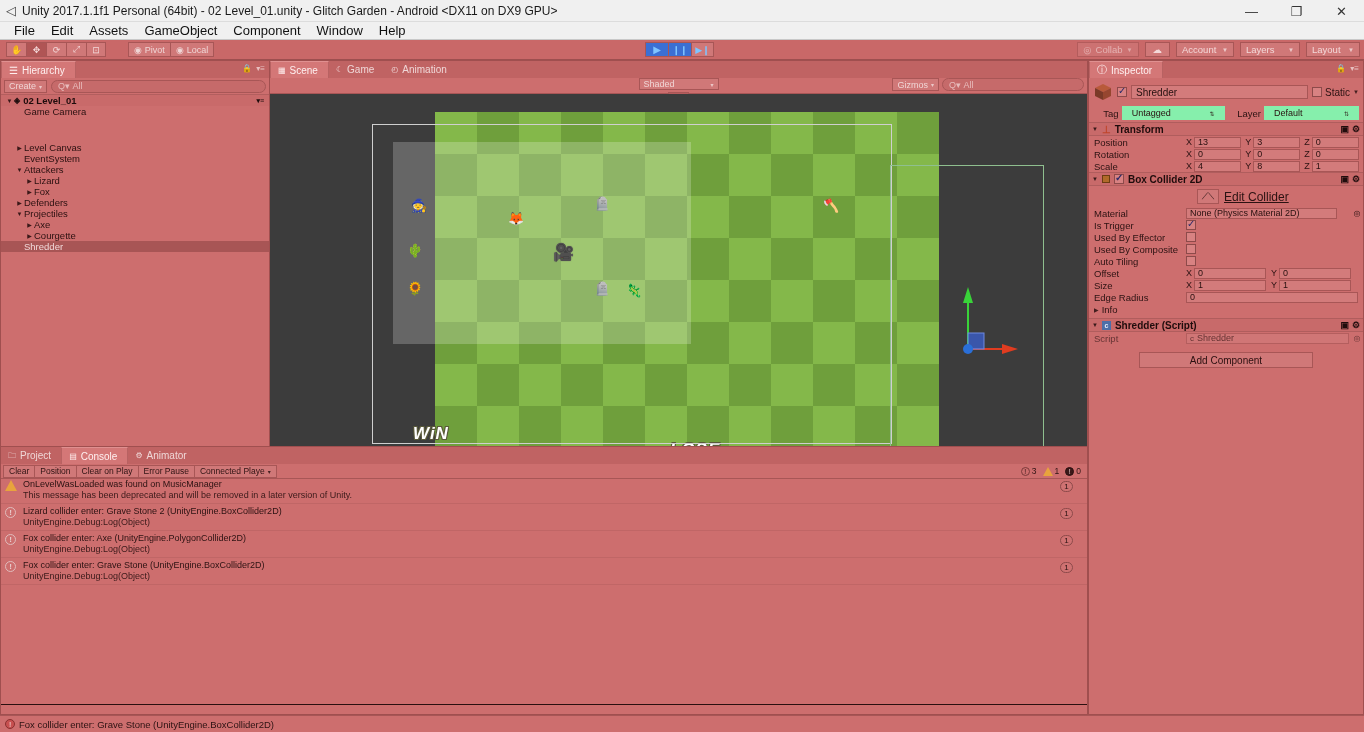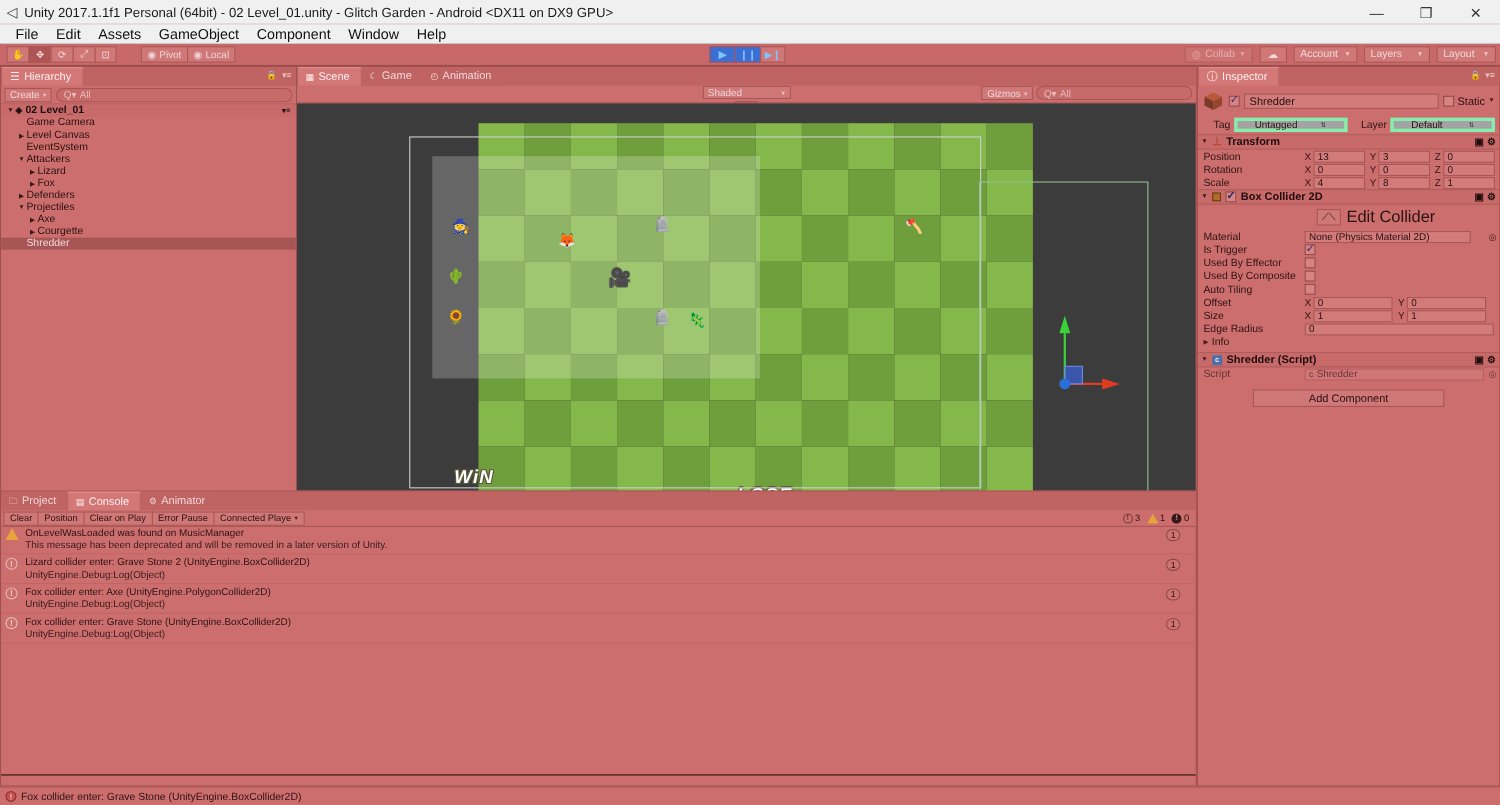--- a/index.html
+++ b/index.html
@@ -104,22 +104,22 @@
   
   #inspector { right: 0; top: 0; width: 276px; bottom: 0; }
   #insp-body { position: absolute; top: 17px; left: 0; right: 0; bottom: 0; overflow: hidden; }
   .insp-head { height: 28px; display: flex; align-items: center; padding: 3px 4px; gap: 4px; }
   .cube-icon { width: 20px; height: 20px; position: relative; }
   .chk { width: 10px; height: 10px; border: 1px solid #8d4a4a; background: #d88282; display: inline-block; position: relative; }
   .chk.on::after { content: "✓"; position: absolute; left: 0px; top: -3px; font-size: 10px; color: #2a2a6a; }
   .namefield { flex: 1; height: 14px; background: #d37b7b; border: 1px solid #a85656; padding: 0 4px; font-size: 10px; color: #24100f; display: flex; align-items: center;}
   .static-wrap { display: flex; align-items: center; gap: 3px; font-size: 10px; color: #2b1212;}
   .taglayer { height: 16px; display: flex; align-items: center; gap: 3px; padding: 0 4px 2px 4px; font-size: 9.5px; color: #2b1212;}
-  .dd-field { height: 13px; background: #a3a3a3; border: 3px solid #86efac; display: flex; align-items: center;
-     justify-content: space-between; padding: 0 16px; font-size: 9px; color: #28100f;}
+  .dd-field { height: 13px; background: #a3a3a3; border: 7px solid #86efac; display: flex; align-items: center;
+     justify-content: space-between; padding: 0 3px; font-size: 9px; color: #28100f;}
   .comp-header { height: 14px; background: #c86a6a; border-top: 1px solid #b05d5d; border-bottom: 1px solid #b05d5d;
      display: flex; align-items: center; gap: 4px; padding: 0 3px; font-size: 10px; font-weight: bold; color: #1f0c0c; position: relative;}
   .comp-icons { position: absolute; right: 3px; display: flex; gap: 3px; font-size: 9px; }
   .rowline { height: 12px; display: flex; align-items: center; font-size: 9.5px; color: #2b1212; padding-left: 5px;}
   .rowlabel { width: 92px; }
   .fld { height: 11px; background: #d37b7b; border: 1px solid #a85656; font-size: 9px; color: #28100f;
      display: flex; align-items: center; padding: 0 3px; }
   .axis { margin-right: 2px; font-size: 9px; color: #2b1212;}
   .axisgrp { display: flex; align-items: center; flex: 1; }
   .btn-wide { height: 16px; background: #d07878; border: 1px solid #a85656; display: flex; align-items: center;
@@ -260,21 +260,21 @@
         <div class="hrow root" style="padding-left: 4px;">
           <span class="arrow">▼</span>
           <span class="hicon">◈</span>
           <span>02 Level_01</span>
           <span style="position: absolute; right: 5px; font-size: 7px;">▾≡</span>
         </div>
         <div class="hrow" style="padding-left: 14px;">
           <span class="arrow"></span>
           <span>Game Camera</span>
         </div>
-        <div class="hrow" style="padding-left: 14px;">
+        <div class="hrow" style="padding-left: 14px; margin-top: 25px;">
           <span class="arrow">▶</span>
           <span>Level Canvas</span>
         </div>
         <div class="hrow" style="padding-left: 14px;">
           <span class="arrow"></span>
           <span>EventSystem</span>
         </div>
         <div class="hrow" style="padding-left: 14px;">
           <span class="arrow">▼</span>
           <span>Attackers</span>
@@ -580,21 +580,21 @@
         <span style="display:inline-block;width:8px;height:8px;background:#b06a2a;border:1px solid #6d3d12;"></span>
         <span class="chk on"></span>
         <span>Box Collider 2D</span>
         <span class="comp-icons">
           <span>▣</span>
             <span>⚙</span>
         </span>
       </div>
       <div style="padding:3px 0 3px 0;display:flex;align-items:center;gap:5px;padding-left:108px;">
         <div style="width:22px;height:15px;background:#d07878;border:1px solid #a85656;display:flex;align-items:center;justify-content:center;font-size:9px;">⟋⟍</div>
-        <span style="font-size:15px;color:#2b1212;">Edit Collider</span>
+        <span style="font-size:12px;color:#2b1212;text-decoration:underline;">Edit Collider</span>
       </div>
       <div class="rowline">
         <span class="rowlabel">Material</span>
         <span class="fld" style="flex:1;margin-right:14px;">None (Physics Material 2D)</span>
         <span style="width:12px;text-align:center;font-size:8px;">◎</span>
       </div>
       <div class="rowline">
         <span class="rowlabel">Is Trigger</span>
         <span class="chk on"></span>
       </div>

